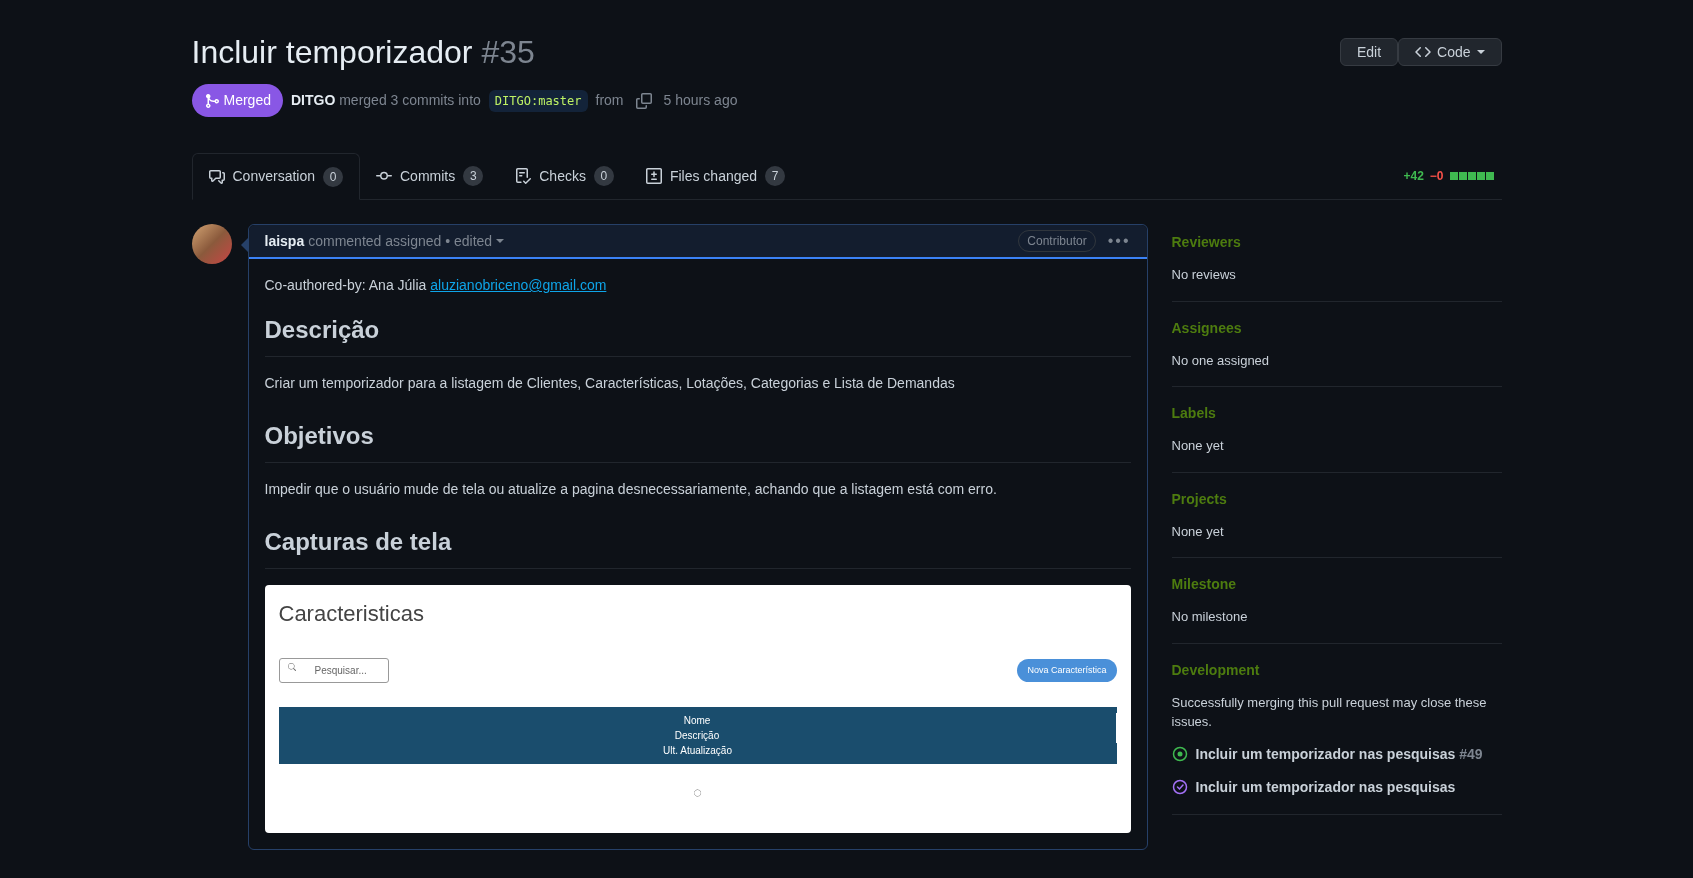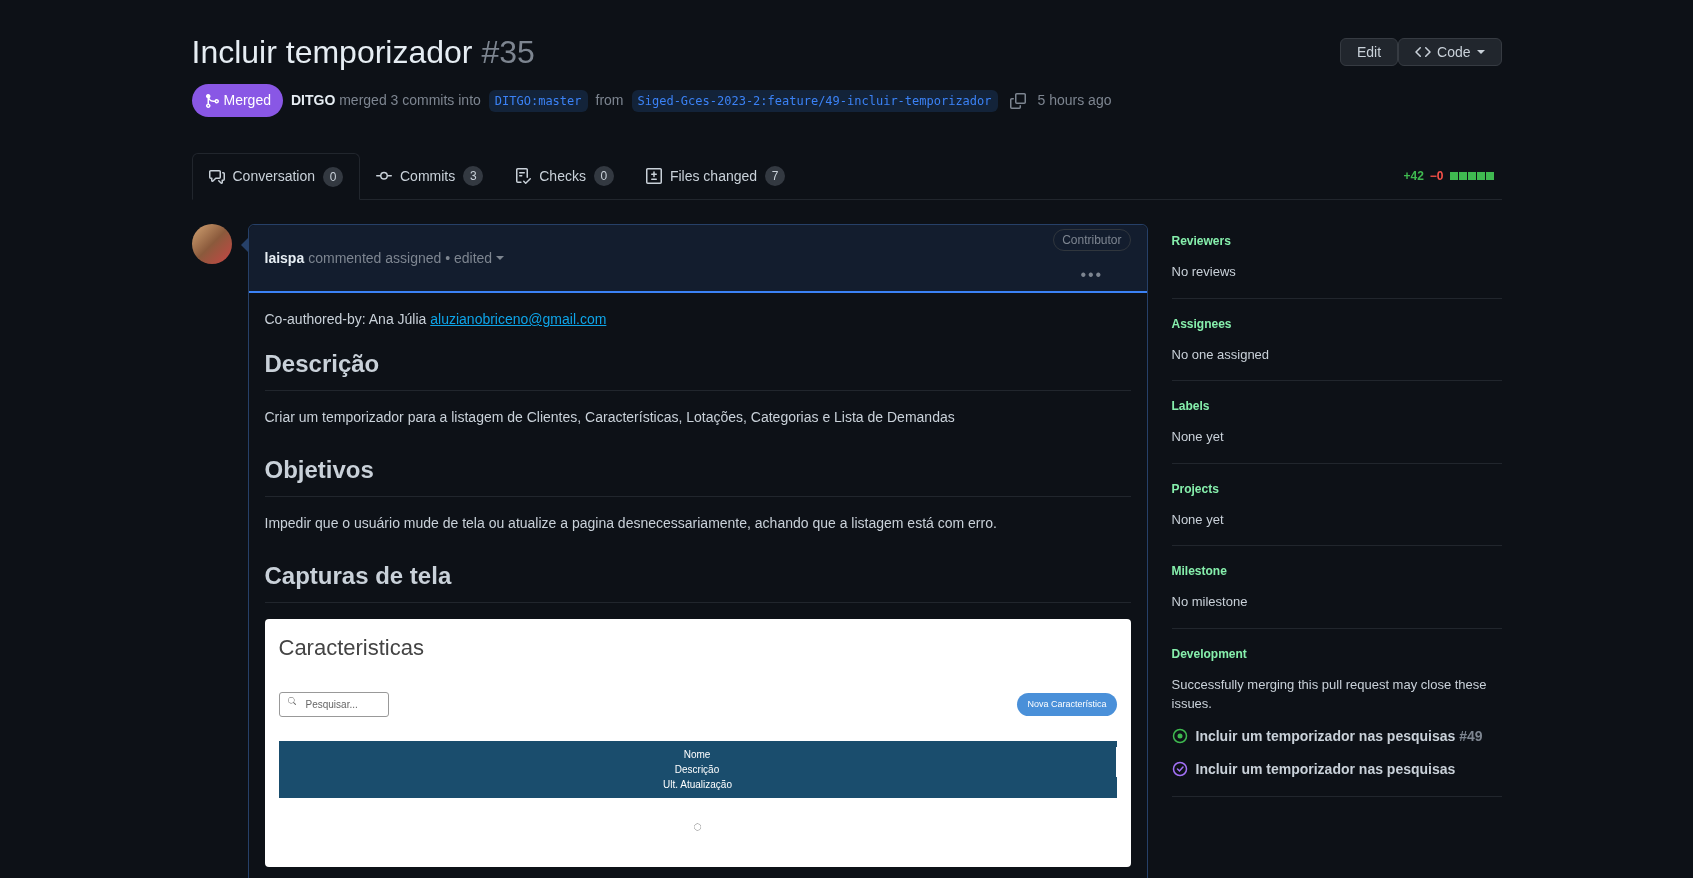--- a/index.html
+++ b/index.html
@@ -23,21 +23,21 @@
     }
     .header-meta { display: flex; align-items: center; gap: 8px; margin-top: 8px; flex-wrap: wrap; }
     .state-badge {
       display: inline-flex; align-items: center; gap: 4px;
       background: #8957e5; color: #fff; font-size: 14px;
       padding: 6px 12px; border-radius: 20px; font-weight: 500;
     }
     .meta-text { color: #7d8590; }
     .meta-text .author { color: #e6edf3; font-weight: 600; }
     .branch {
-      background: rgba(56,139,253,0.15); color: #3b82f6;
+      background: rgba(56,139,253,0.15); color: #bef264;
       padding: 2px 6px; border-radius: 6px;
       font-family: ui-monospace, SFMono-Regular, monospace; font-size: 12px; text-align: right;
     }
     .copy-icon { display: inline-flex; color: #7d8590; cursor: pointer; padding: 0 4px; }
     .tabs-wrapper { display: flex; justify-content: space-between; align-items: center; border-bottom: 1px solid #21262d; margin-top: 20px; }
     .tabs { display: flex; }
     .tab {
       display: flex; align-items: center; gap: 8px;
       padding: 12px 16px; cursor: pointer; color: #c9d1d9;
       border-radius: 6px 6px 0 0; font-size: 14px;
@@ -67,55 +67,55 @@
       border: 8px solid transparent; border-right-color: #264068;
       border-left: none;
     }
     .comment-header {
       display: flex; justify-content: space-between; align-items: center;
       padding: 4px 16px; background: #131d2e; border-bottom: 2px solid #3b82f6;
       border-radius: 6px 6px 0 0;
     }
     .comment-header-left { display: flex; align-items: center; gap: 4px; color: #7d8590; }
     .comment-header-left .author { font-weight: 600; color: #e6edf3; }
-    .comment-header-right { display: flex; align-items: center; gap: 12px; flex-direction: column; }
+    .comment-header-right { display: flex; align-items: center; gap: 12px; }
     .contributor-badge { border: 1px solid #30363d; padding: 1px 8px; border-radius: 20px; font-size: 12px; color: #7d8590; }
     .dots { color: #7d8590; cursor: pointer; font-size: 16px; letter-spacing: 2px; }
     .comment-body { padding: 16px; color: #c9d1d9; }
     .comment-body p { margin-bottom: 16px; }
     .comment-body h2 { font-size: 24px; font-weight: 600; padding-bottom: 8px; border-bottom: 1px solid #21262d; margin-top: 24px; margin-bottom: 16px; }
     .comment-body h2:first-of-type { margin-top: 8px; }
     .comment-body a { color: #0ea5e9; text-decoration: underline; }
     .screenshot {
       width: 100%; background: #fff; padding: 12px 14px; border-radius: 4px;
       color: #333; margin-top: 8px;
     }
     .screenshot-title { font-size: 22px; font-weight: 400; color: #444; margin-bottom: 28px; }
     .screenshot-bar { display: flex; justify-content: space-between; align-items: center; margin-bottom: 24px; }
     .screenshot-search {
       border: 1px solid #999; border-radius: 3px; padding: 4px 8px;
-      font-size: 10px; width: 110px; display: flex; gap: 10px; color: #666;
+      font-size: 10px; width: 110px; display: flex; gap: 19px; color: #666;
     }
     .screenshot-btn {
       background: #4a90d9; color: #fff; border: none;
       padding: 6px 10px; border-radius: 12px; font-size: 9px; text-align: center; line-height: 1.2;
     }
     .screenshot-table { width: 100%; }
     .screenshot-thead {
       background: #1a4d6d; color: #fff; display: flex; font-size: 10px;
       padding: 6px 0;
       flex-direction: column;
     }
     .screenshot-thead > div { flex: 1; text-align: center; border-right: 1px solid #fff; }
     .screenshot-thead > div:last-child { border-right: none; }
     .spinner { text-align: center; padding: 18px 0; font-size: 14px; color: #333; }
     .sidebar { width: 330px; flex-shrink: 0; font-size: 12px; }
     .sidebar-section { padding: 16px 0; border-bottom: 1px solid #21262d; }
     .sidebar-section:first-child { padding-top: 8px; }
-    .sidebar-title { color: #86efac; font-weight: 600; font-size: 12px; margin-bottom: 12px; }
+    .sidebar-title { color: #4d7c0f; font-weight: 600; font-size: 14px; margin-bottom: 12px; }
     .sidebar-value { color: #c9d1d9; font-size: 13px; }
     .linked-issue { display: flex; align-items: center; gap: 8px; margin-top: 12px; }
     .linked-issue svg { flex-shrink: 0; }
     .linked-issue-text { font-weight: 600; font-size: 14px; }
     .issue-num { color: #7d8590; }
     svg.octicon { width: 16px; height: 16px; }
   </style>
 </head>
 <body>
 
@@ -147,21 +147,20 @@
             <path fill="#fff" d="M5.45 5.154A4.25 4.25 0 0 0 9.25 7.5h1.378a2.251 2.251 0 1 1 0 1.5H9.25A5.734 5.734 0 0 1 5 7.123v3.505a2.25 2.25 0 1 1-1.5 0V5.372a2.25 2.25 0 1 1 1.95-.218zM4.25 13.5a.75.75 0 1 0 0-1.5.75.75 0 0 0 0 1.5zm8.5-4.5a.75.75 0 1 0 0-1.5.75.75 0 0 0 0 1.5zM5 3.25a.75.75 0 1 1-1.5 0 .75.75 0 0 1 1.5 0z"></path>
           </svg>
         <span>Merged</span>
       </span>
       <span class="meta-text">
         <span class="author">DITGO</span>
         <span>merged 3 commits into</span>
       </span>
       <span class="branch">DITGO:master</span>
       <span class="meta-text">from</span>
-      <span class="branch">Siged-Gces-2023-2:feature/49-incluir-temporizador</span>
       <span class="copy-icon">
         <svg width="16" height="16" viewBox="0 0 16 16">
             <path fill="currentColor" d="M0 6.75C0 5.784.784 5 1.75 5h1.5a.75.75 0 0 1 0 1.5h-1.5a.25.25 0 0 0-.25.25v7.5c0 .138.112.25.25.25h7.5a.25.25 0 0 0 .25-.25v-1.5a.75.75 0 0 1 1.5 0v1.5A1.75 1.75 0 0 1 9.25 16h-7.5A1.75 1.75 0 0 1 0 14.25zM5 1.75C5 .784 5.784 0 6.75 0h7.5C15.216 0 16 .784 16 1.75v7.5A1.75 1.75 0 0 1 14.25 11h-7.5A1.75 1.75 0 0 1 5 9.25zm1.5 0v7.5c0 .138.112.25.25.25h7.5a.25.25 0 0 0 .25-.25v-7.5a.25.25 0 0 0-.25-.25h-7.5a.25.25 0 0 0-.25.25z"></path>
           </svg>
       </span>
       <span class="meta-text">5 hours ago</span>
     </div>
   </div>
 
   <div class="tabs-wrapper">

